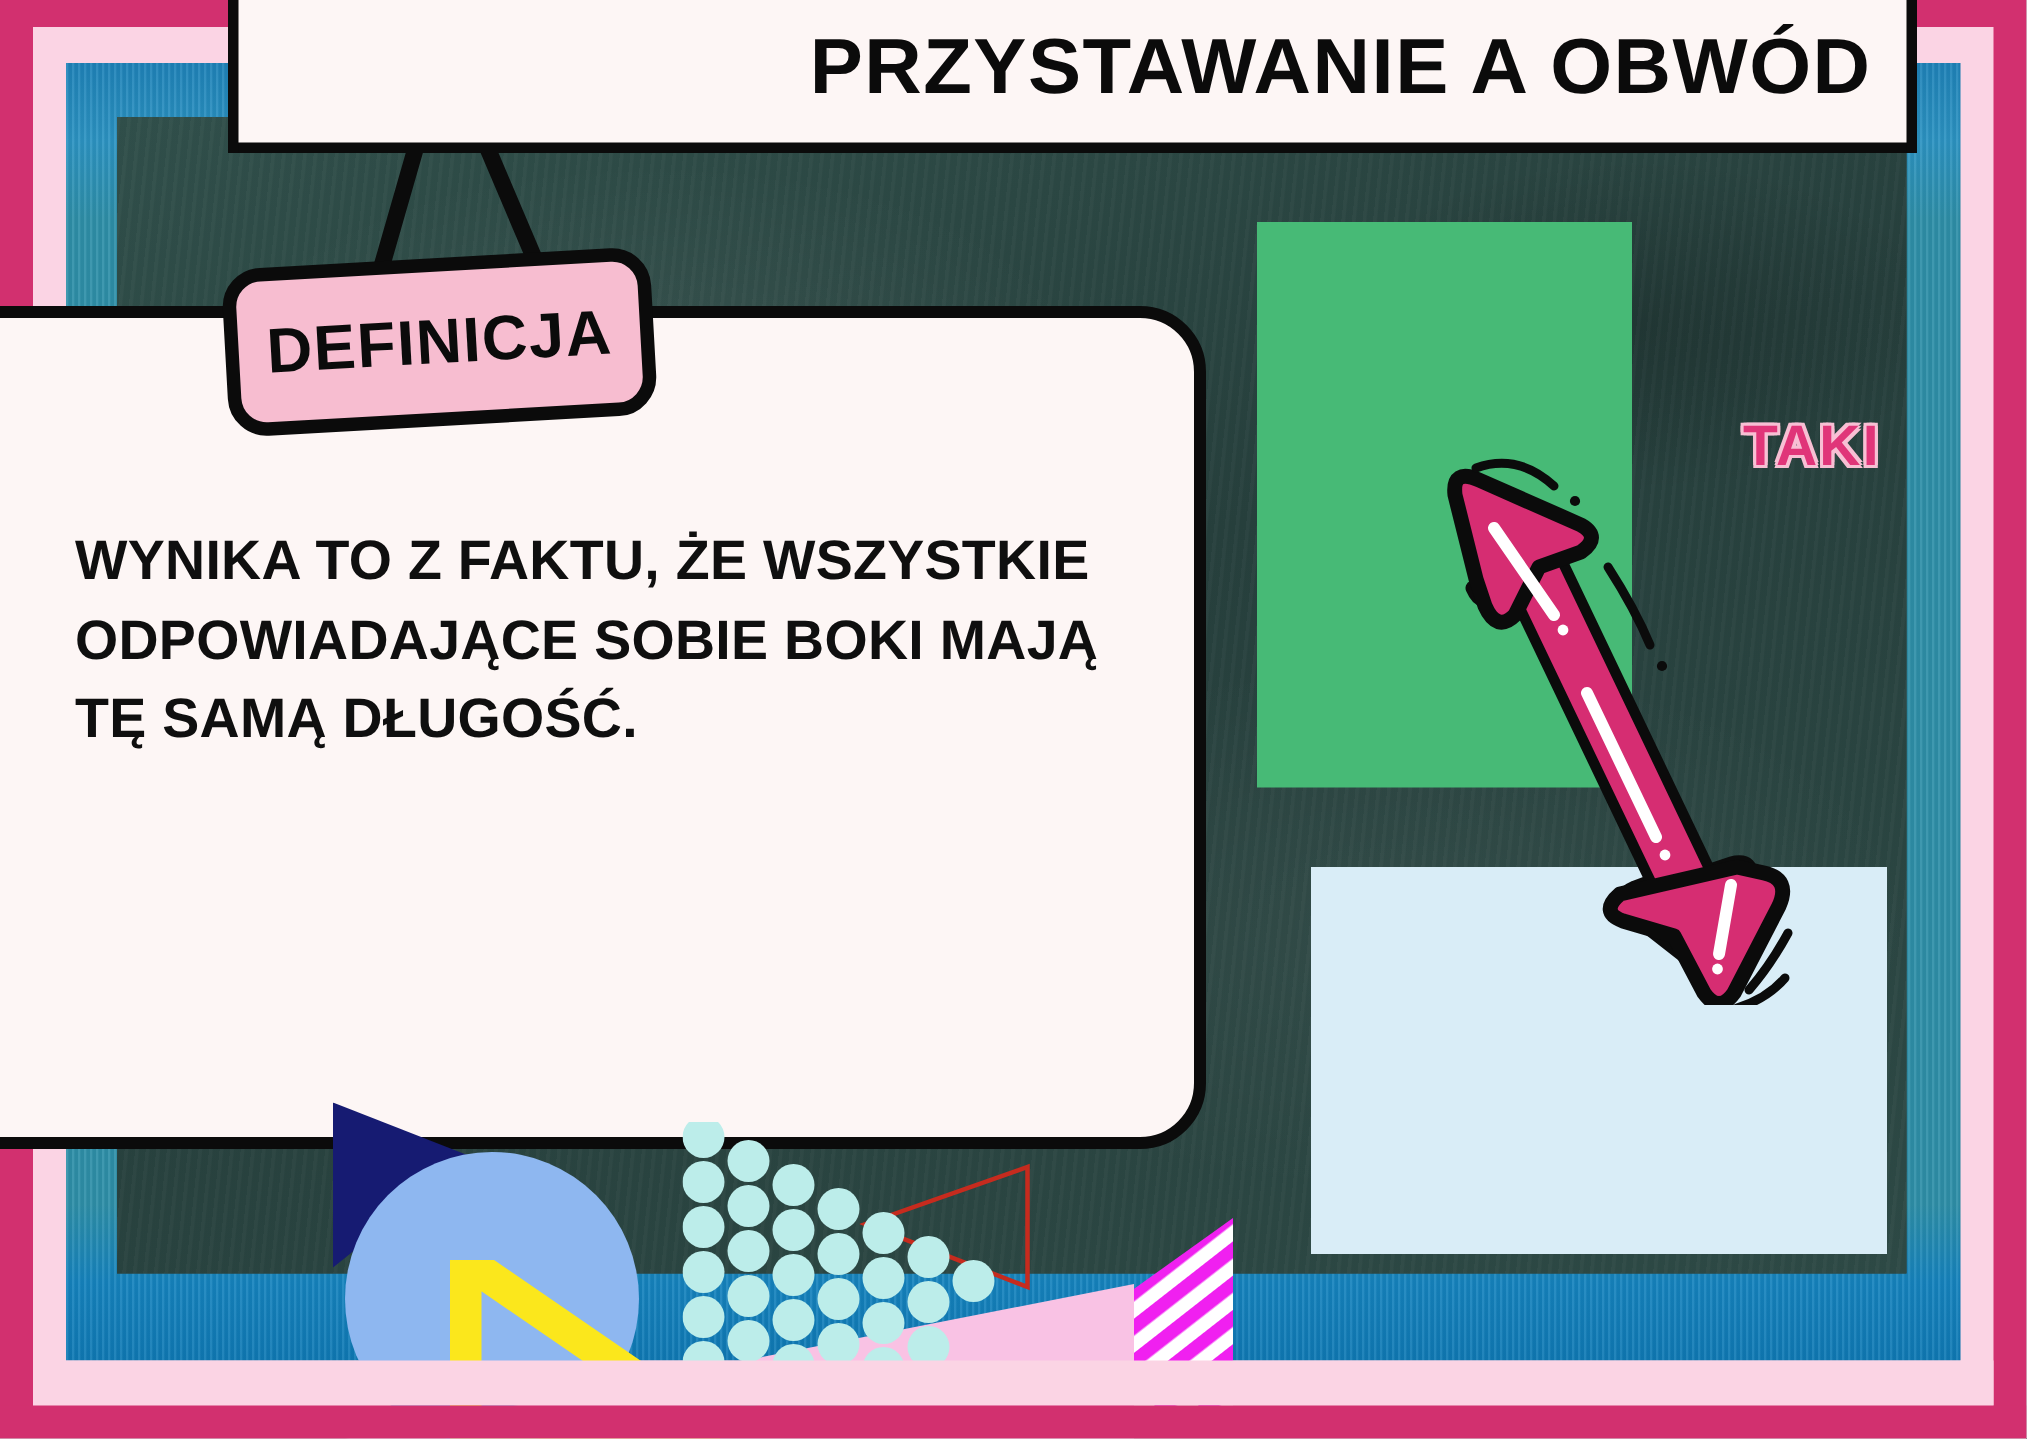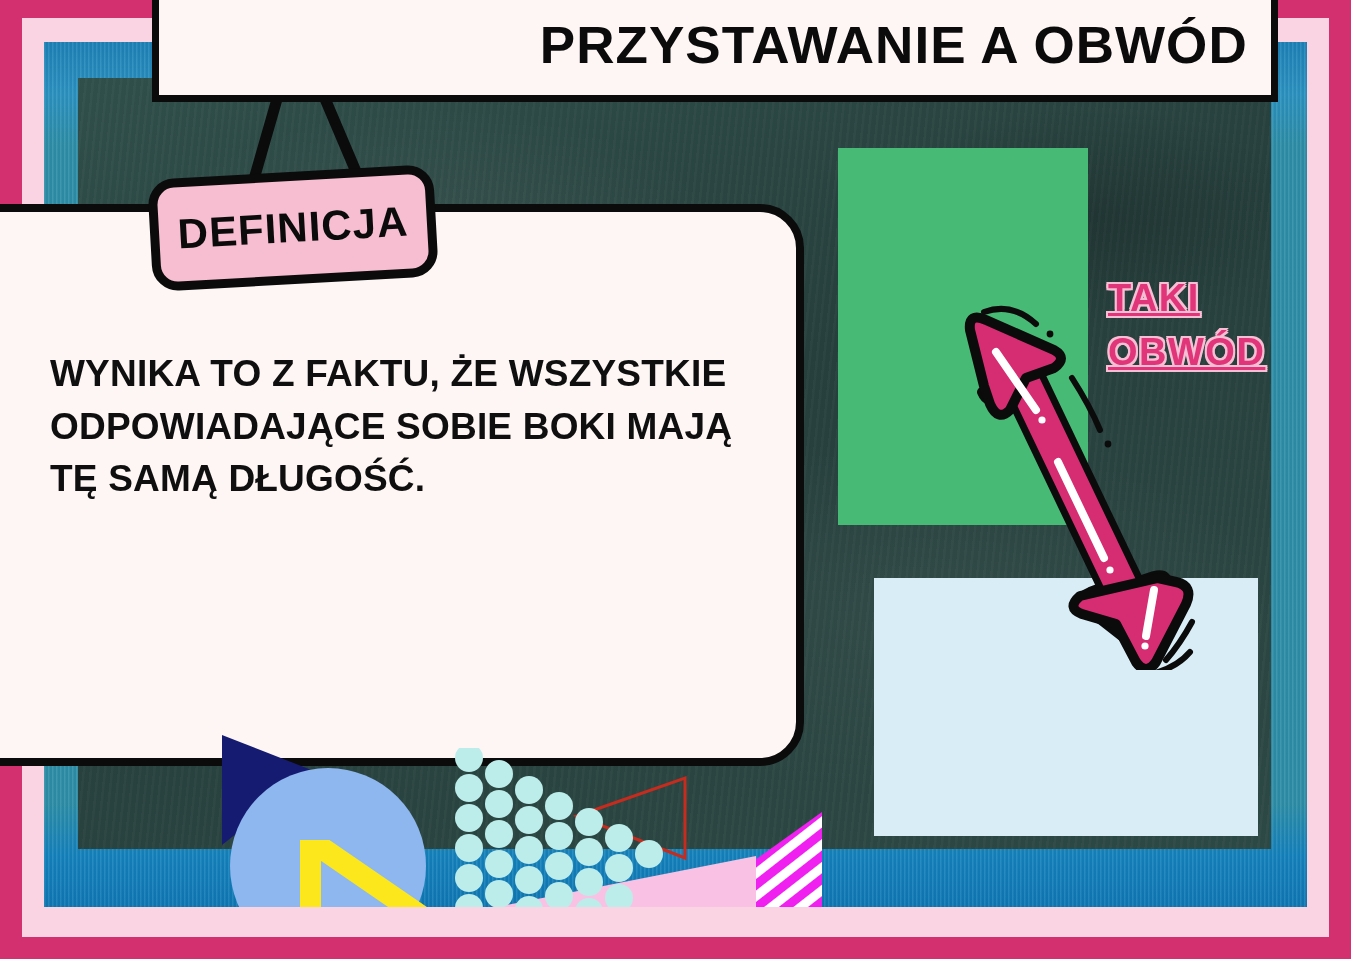--- a/index.html
+++ b/index.html
@@ -54,25 +54,25 @@
 
   
   .rect-green{position:absolute;left:838px;top:148px;width:250px;height:377px;background:#47BA76;z-index:2;}
   .rect-blue{position:absolute;left:874px;top:578px;width:384px;height:258px;background:#D9EDF7;z-index:2;}
 
   
   .arrow-wrap{position:absolute;left:940px;top:290px;width:270px;height:380px;z-index:4;}
 
   
   .side-label{position:absolute;left:1108px;top:272px;width:200px;z-index:4;
-     text-align:left;font-weight:700;font-size:38px;line-height:1.42;
+     text-align:center;font-weight:700;font-size:38px;line-height:1.42;
      color:#E03579;letter-spacing:1.5px;
      text-shadow:
        -2px -2px 0 #F8BFD4, 2px -2px 0 #F8BFD4, -2px 2px 0 #F8BFD4, 2px 2px 0 #F8BFD4,
-       0 -2px 0 #F8BFD4, 0 2px 0 #F8BFD4, -2px 0 0 #F8BFD4, 2px 0 0 #F8BFD4; text-decoration: underline;}
+       0 -2px 0 #F8BFD4, 0 2px 0 #F8BFD4, -2px 0 0 #F8BFD4, 2px 0 0 #F8BFD4;}
   .side-label div{display:block;}
 
   
   .deco{position:absolute;z-index:7;}
   .tri-navy{left:218px;top:735px;}
   .circ-blue{position:absolute;left:230px;top:768px;width:196px;height:196px;border-radius:50%;
      background:#8EB7F0;z-index:7;}
   .tri-yellow{position:absolute;left:300px;top:840px;z-index:8;}
   .tri-dots{position:absolute;left:455px;top:748px;z-index:9;}
   .tri-red{position:absolute;left:573px;top:774px;z-index:8;}
@@ -154,21 +154,20 @@
         <path d="M 218 382 Q 238 376 250 362"></path>
       </g>
       <circle cx="110" cy="44" r="3.4" fill="#0B0B0B"></circle>
       <circle cx="168" cy="154" r="3.4" fill="#0B0B0B"></circle>
       <circle cx="214" cy="388" r="3.4" fill="#0B0B0B"></circle>
     </svg>
   </div>
 
   <div class="side-label">
     <div>TAKI</div>
-    <div>OBWÓD</div>
   </div>
 
   <svg class="deco tri-navy" width="96" height="110" viewBox="0 0 96 110">
     <polygon points="4,0 96,36 4,110" fill="#161B72"></polygon>
   </svg>
 
   <div class="circ-blue"></div>
 
   <svg class="tri-yellow" width="180" height="120" viewBox="0 0 180 120">
     <polygon points="10,0 170,110 10,110" fill="none" stroke="#FBE71C" stroke-width="22"></polygon>

